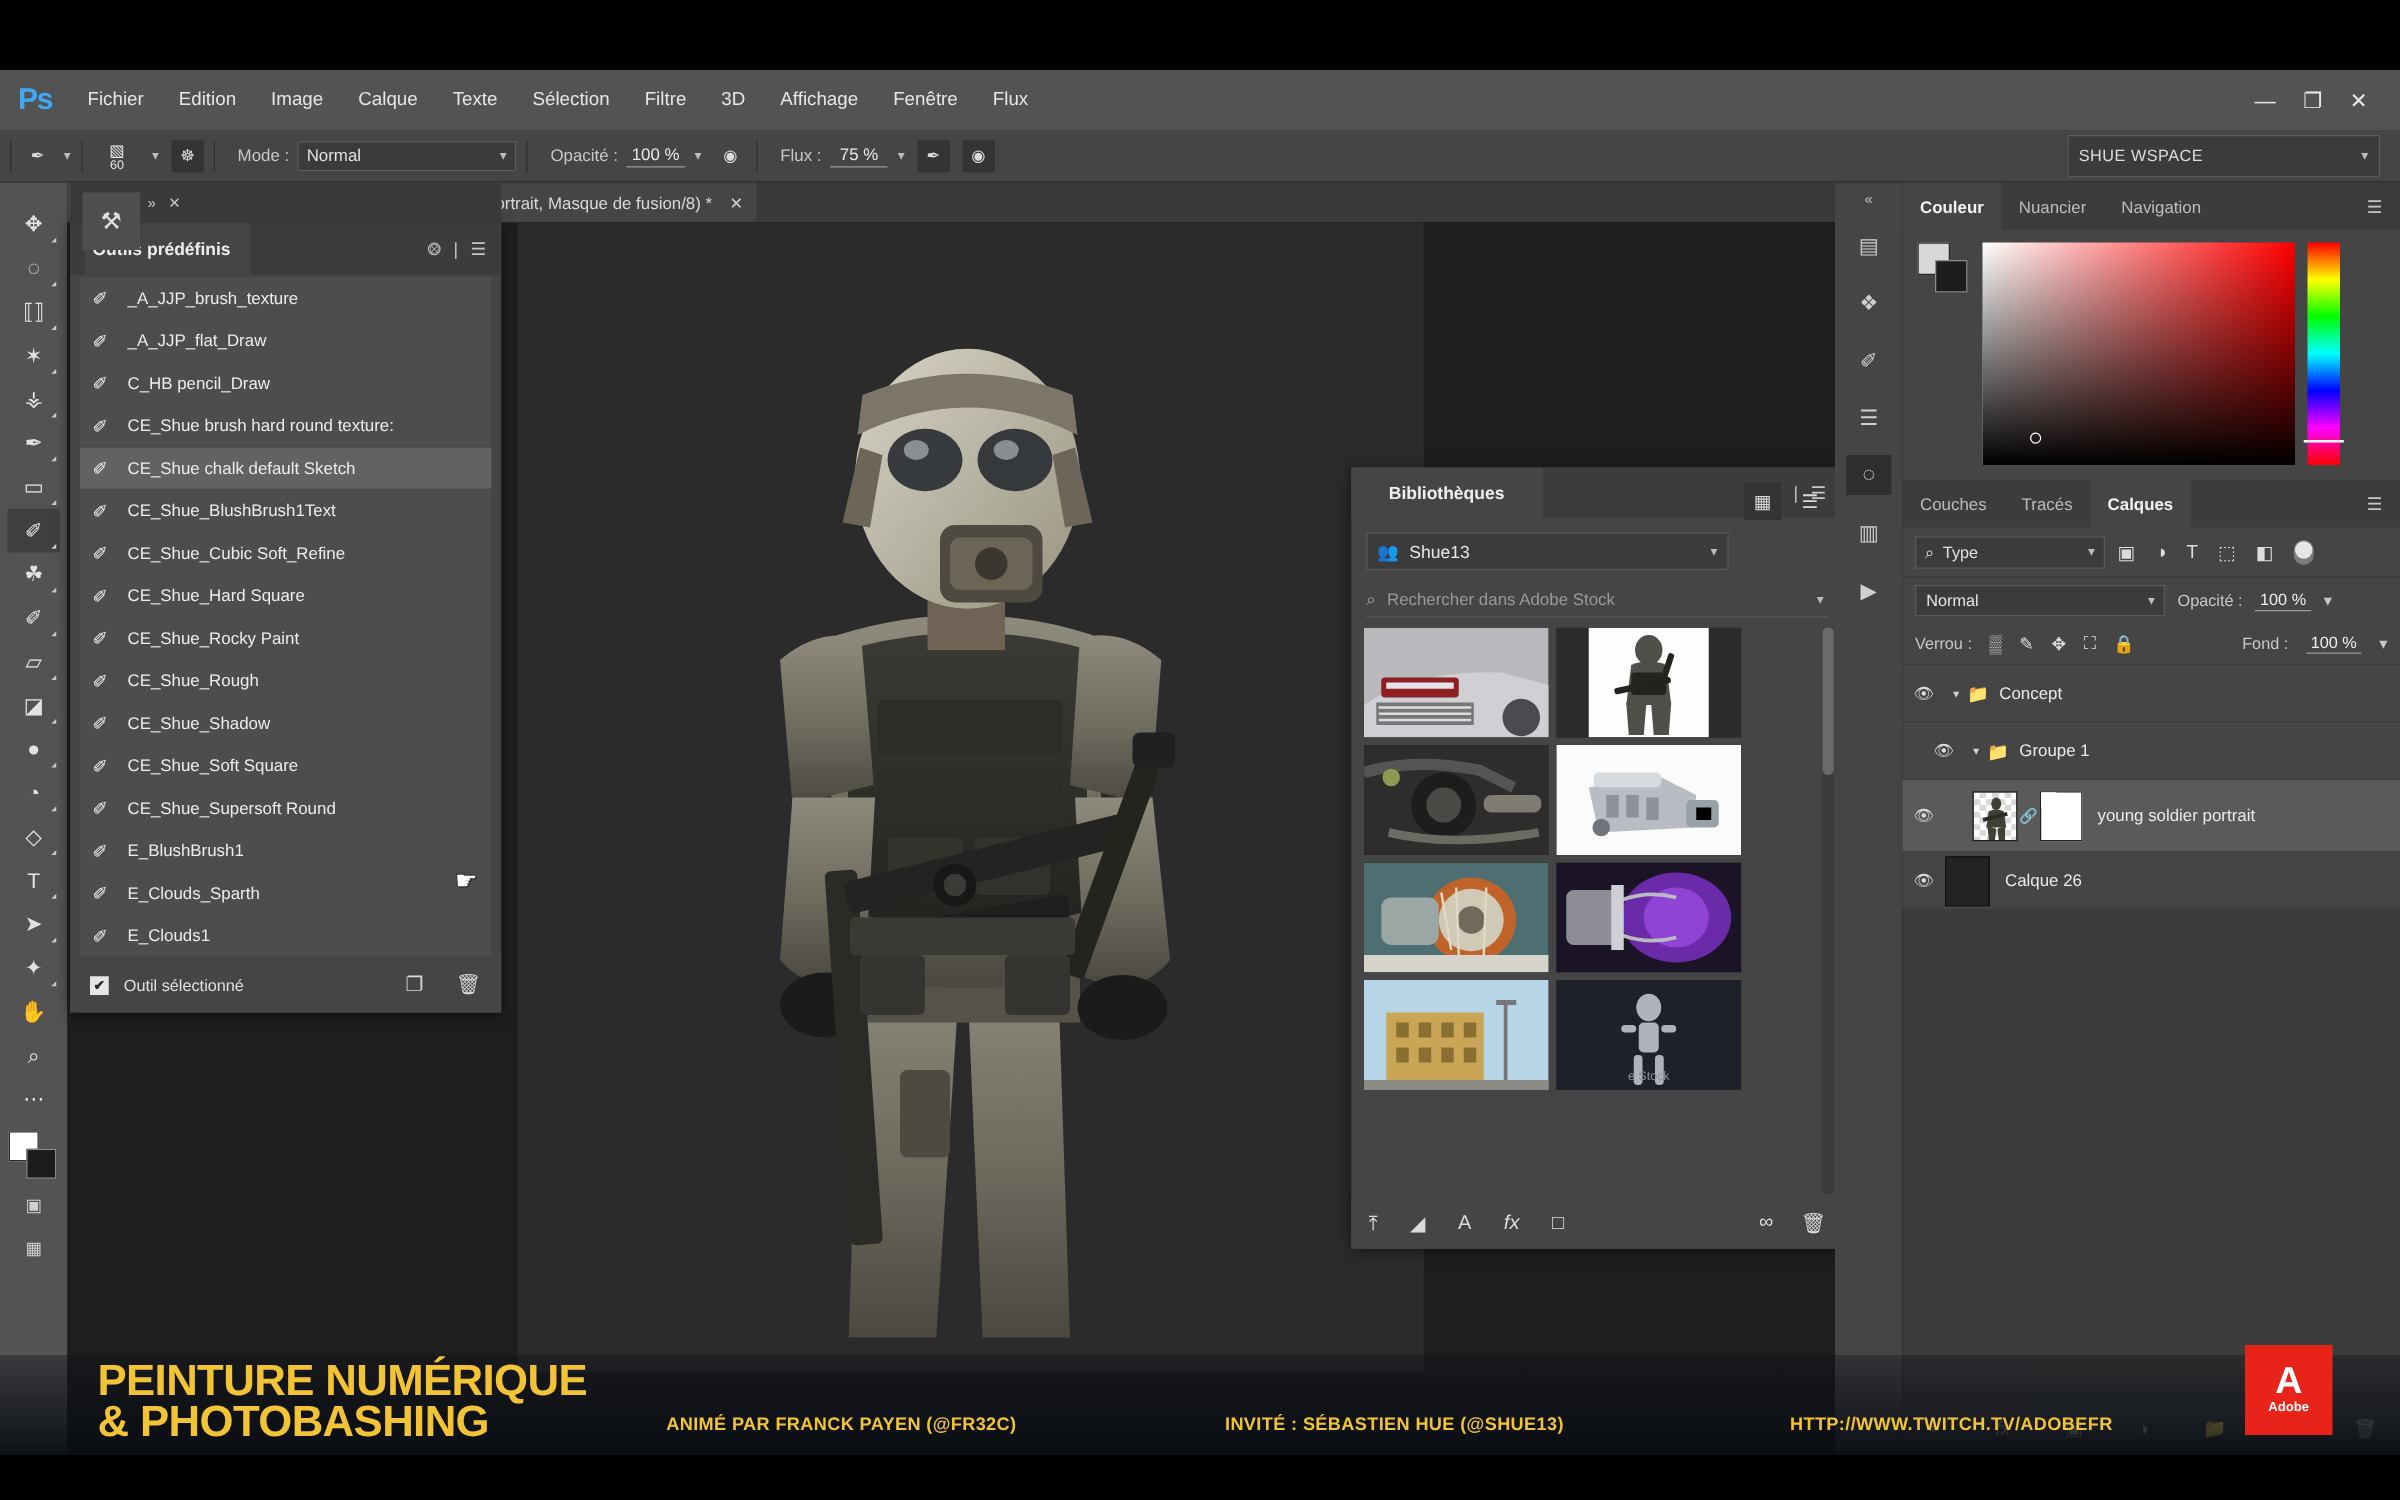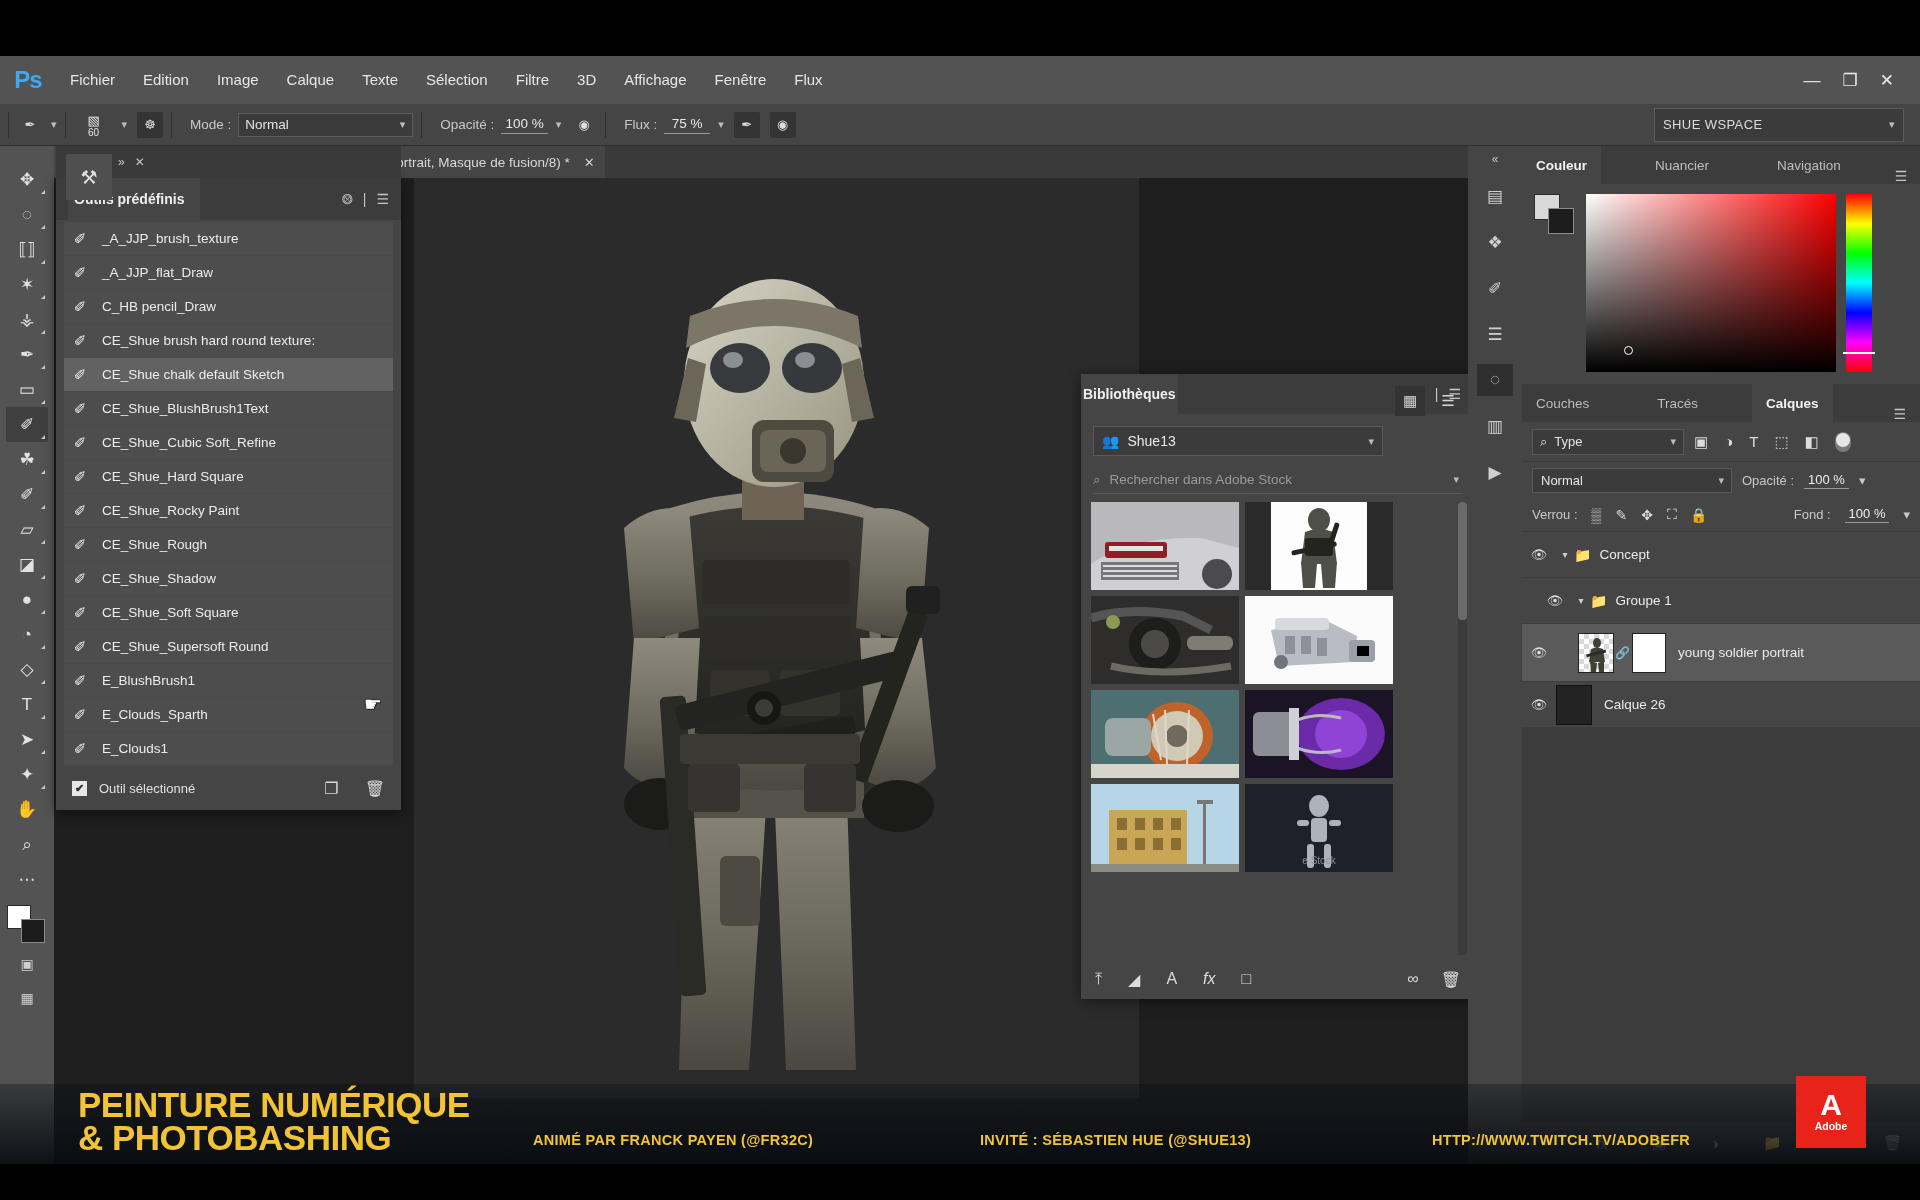--- a/index.html
+++ b/index.html
@@ -82,21 +82,21 @@
   .presets-ftr { position:absolute; left:0; right:0; bottom:0; height:44px; background:#454545;
                  display:flex; align-items:center; padding:0 16px; gap:12px; font-size:13px; color:#e0e0e0; }
   .chk { width:15px; height:15px; background:#e6e6e6; color:#2a2a2a; display:flex; align-items:center;
          justify-content:center; font-size:11px; font-weight:bold; }
   .presets-ftr .ficons { margin-left:auto; display:flex; gap:26px; color:#d8d8d8; font-size:16px; }
 
   
   .libs { position:absolute; left:1081px; top:374px; width:394px; height:625px; background:#454545;
           box-shadow:0 2px 12px rgba(0,0,0,.5); }
   .libs-hdr { height:40px; background:#3c3c3c; display:flex; align-items:center; }
-  .libs-hdr .tab { background:#454545; height:40px; display:flex; align-items:center; padding:0 2px;
+  .libs-hdr .tab { background:#454545; height:40px; display:flex; align-items:center; padding:0 30px;
                    font-size:14px; font-weight:bold; color:#f0f0f0; }
   .libs-hdr .rt { margin-left:auto; display:flex; align-items:center; gap:10px; padding-right:14px; color:#c8c8c8; font-size:14px; }
   .libs-sel { margin:12px 12px 0 12px; height:30px; background:#3b3b3b; border:1px solid #5a5a5a;
               display:flex; align-items:center; padding:0 8px; gap:8px; font-size:14px; color:#e8e8e8; position:relative; width:290px; }
   .libs-sel .cv { position:absolute; right:8px; color:#bdbdbd; font-size:11px; }
   .libs-viewbtns { position:absolute; right:12px; top:12px; display:flex; gap:8px; }
   .vbtn { width:30px; height:30px; display:flex; align-items:center; justify-content:center; color:#d8d8d8; font-size:15px; }
   .vbtn.on { background:#333; }
   .libs-search { margin:10px 12px 0 12px; height:28px; display:flex; align-items:center; gap:9px;
                  border-bottom:1px solid #5a5a5a; color:#9a9a9a; font-size:13.5px; position:relative; }
@@ -111,21 +111,21 @@
               display:flex; align-items:center; padding:0 14px; gap:26px; color:#dcdcdc; font-size:16px; }
   .libs-ftr .rt { margin-left:auto; display:flex; gap:22px; }
   .dock-icons { position:absolute; left:1468px; top:146px; width:54px; bottom:36px; background:#454545;
                 display:flex; flex-direction:column; align-items:center; padding-top:34px; gap:14px; }
   .dock-icon { width:36px; height:32px; display:flex; align-items:center; justify-content:center; color:#cfcfcf; font-size:17px; }
   .dock-icon.on { background:#2f2f2f; color:#e8e8e8; }
   .dock-collapse { position:absolute; left:1468px; top:146px; width:54px; height:26px;
                    display:flex; align-items:center; justify-content:center; color:#c2c2c2; font-size:12px; }
 
   .rpanels { position:absolute; left:1522px; top:146px; width:398px; bottom:36px; background:#3c3c3c; }
-  .ptab-bar { height:38px; background:#3c3c3c; display:flex; align-items:flex-end;gap:40px; }
+  .ptab-bar { height:38px; background:#3c3c3c; display:flex; align-items:center; }
   .ptab { height:38px; display:flex; align-items:center; padding:0 14px; font-size:13.5px; color:#bdbdbd; }
   .ptab.on { background:#454545; color:#f2f2f2; font-weight:bold; }
   .ptab-bar .menu { margin-left:auto; padding-right:14px; color:#c6c6c6; font-size:14px; }
 
   
   .colorpanel { background:#454545; padding:10px 12px 12px 12px; display:flex; gap:10px; height:200px; }
   .cp-swatches { position:relative; width:42px; height:42px; }
   .cp-fg { position:absolute; left:0; top:0; width:26px; height:26px; background:#d8d8d8; border:1px solid #2a2a2a; }
   .cp-bg { position:absolute; left:14px; top:14px; width:26px; height:26px; background:#1d1d1d; border:1px solid #8e8e8e; }
   .cp-field { width:250px; height:178px; position:relative;

